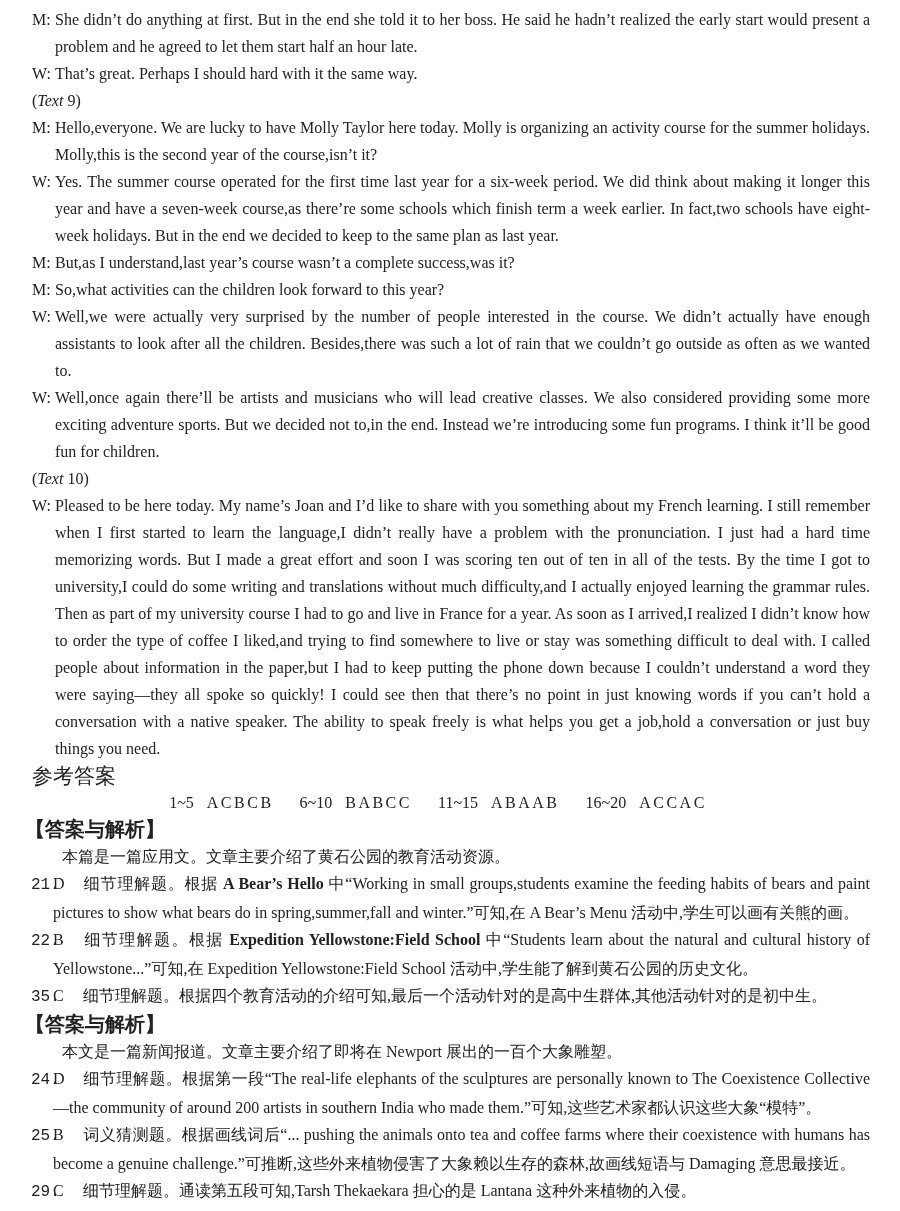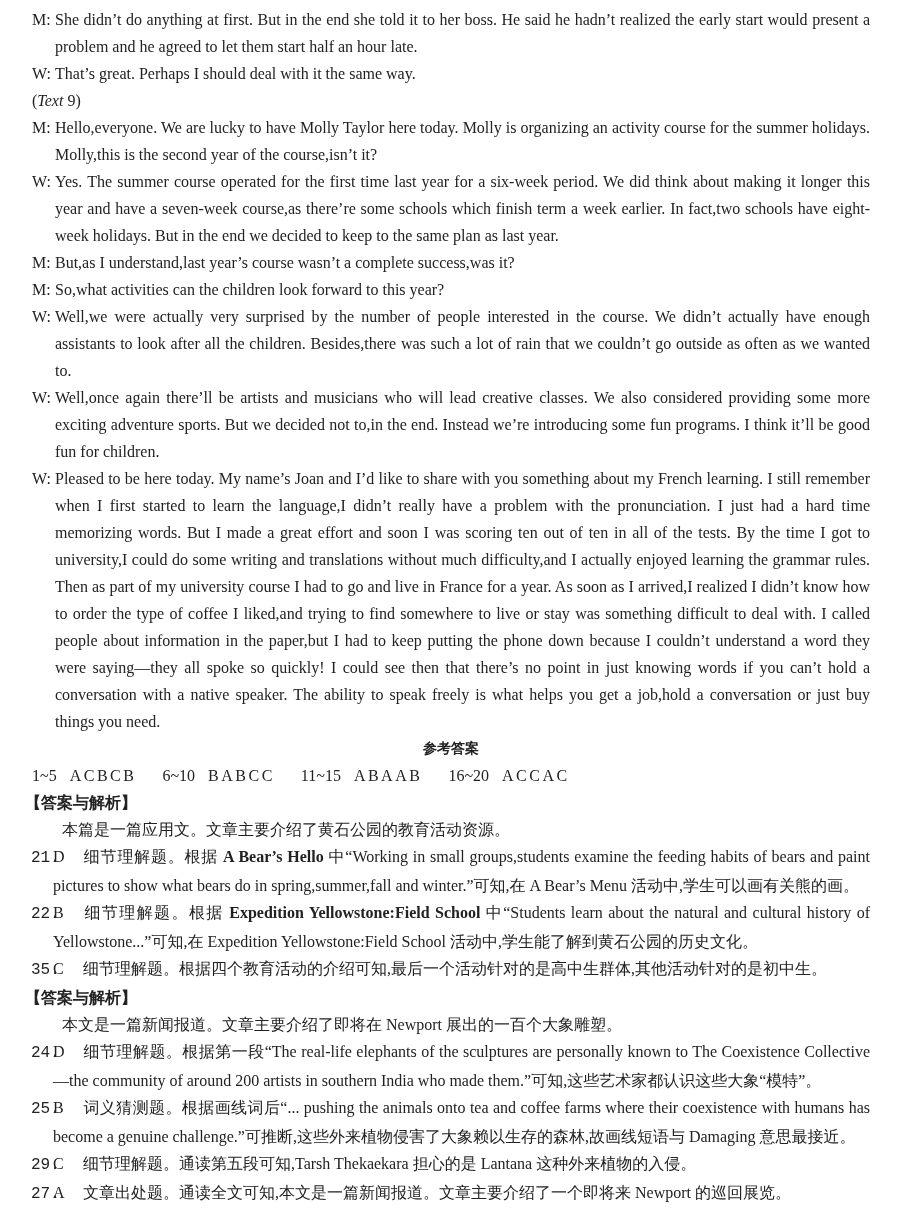--- a/index.html
+++ b/index.html
@@ -13,57 +13,58 @@
   p { margin: 0; line-height: 27px; }
 
   
   .dialogue { margin-left: 23px; text-indent: -23px; text-align: justify; }
   .speaker  { display: inline-block; width: 23px; text-indent: 0; }
   .marker   { margin-left: 0; }
   .marker i { font-family: "Liberation Serif", serif; }
 
   
   .center-title {
-    text-align: center; font-weight: 700;
+    font-weight: 400;
     font-family: "Liberation Sans", "DejaVu Sans", sans-serif;
-    font-size: 14px; line-height: 27px;
+    font-size: 21px; line-height: 27px;
   }
 
   
-  .answer-key { line-height: 27px; white-space: nowrap; }
+  .answer-key { line-height: 27px; white-space: nowrap; text-align: center; }
   .akpair   { margin-right: 26px; }
   .akrange  { margin-right: 13px; }
   .akletters{ letter-spacing: 2.5px; }
 
   
   .section-header {
     font-weight: 700;
     font-family: Liberation Sans, sans-serif;
-    margin-left: -7px; font-size: 16px;
+    margin-left: -7px; font-size: 20px;
   }
   .intro { text-indent: 30px; }
   .item  { margin-left: 21px; text-indent: -22px; text-align: justify; }
   .item-num { display: inline-block; width: 22px; text-indent: 0; font-family: Liberation Mono, monospace; }
   .item-ans { display: inline-block; min-width: 13px; margin-right: 17px; text-indent: 0; }
   .item-body b { font-weight: 700; }
 </style>
 </head>
 <body>
 
 <div class="page">
   <div id="transcript">
       <p class="dialogue"><span class="speaker">M:</span><span class="dtext">She didn’t do anything at first. But in the end she told it to her boss. He said he hadn’t realized the early start would present a problem and he agreed to let them start half an hour late.</span></p>
-      <p class="dialogue"><span class="speaker">W:</span><span class="dtext">That’s great. Perhaps I should deal with it the same way.</span></p>
+      <p class="dialogue"><span class="speaker">W:</span><span class="dtext">That’s great. Perhaps I should hard with it the same way.</span></p>
       <p class="marker">(<i>Text</i> 9)</p>
       <p class="dialogue"><span class="speaker">M:</span><span class="dtext">Hello,everyone. We are lucky to have Molly Taylor here today. Molly is organizing an activity course for the summer holidays. Molly,this is the second year of the course,isn’t it?</span></p>
       <p class="dialogue"><span class="speaker">W:</span><span class="dtext">Yes. The summer course operated for the first time last year for a six-week period. We did think about making it longer this year and have a seven-week course,as there’re some schools which finish term a week earlier. In fact,two schools have eight-week holidays. But in the end we decided to keep to the same plan as last year.</span></p>
       <p class="dialogue"><span class="speaker">M:</span><span class="dtext">But,as I understand,last year’s course wasn’t a complete success,was it?</span></p>
       <p class="dialogue"><span class="speaker">M:</span><span class="dtext">So,what activities can the children look forward to this year?</span></p>
       <p class="dialogue"><span class="speaker">W:</span><span class="dtext">Well,we were actually very surprised by the number of people interested in the course. We didn’t actually have enough assistants to look after all the children. Besides,there was such a lot of rain that we couldn’t go outside as often as we wanted to.</span></p>
       <p class="dialogue"><span class="speaker">W:</span><span class="dtext">Well,once again there’ll be artists and musicians who will lead creative classes. We also considered providing some more exciting adventure sports. But we decided not to,in the end. Instead we’re introducing some fun programs. I think it’ll be good fun for children.</span></p>
+      <p class="marker">(<i>Text</i> 10)</p>
       <p class="dialogue"><span class="speaker">W:</span><span class="dtext">Pleased to be here today. My name’s Joan and I’d like to share with you something about my French learning. I still remember when I first started to learn the language,I didn’t really have a problem with the pronunciation. I just had a hard time memorizing words. But I made a great effort and soon I was scoring ten out of ten in all of the tests. By the time I got to university,I could do some writing and translations without much difficulty,and I actually enjoyed learning the grammar rules. Then as part of my university course I had to go and live in France for a year. As soon as I arrived,I realized I didn’t know how to order the type of coffee I liked,and trying to find somewhere to live or stay was something difficult to deal with. I called people about information in the paper,but I had to keep putting the phone down because I couldn’t understand a word they were saying—they all spoke so quickly! I could see then that there’s no point in just knowing words if you can’t hold a conversation with a native speaker. The ability to speak freely is what helps you get a job,hold a conversation or just buy things you need.</span></p>
     </div>
 
   <p class="center-title">参考答案</p>
 
   <p class="answer-key" id="answer-key"><span class="akpair"><span class="akrange">1~5</span><span class="akletters">ACBCB</span></span><span class="akpair"><span class="akrange">6~10</span><span class="akletters">BABCC</span></span><span class="akpair"><span class="akrange">11~15</span><span class="akletters">ABAAB</span></span><span class="akpair"><span class="akrange">16~20</span><span class="akletters">ACCAC</span></span></p>
 
   <div id="sections">
       <p class="section-header">【答案与解析】</p>
       <p class="intro">本篇是一篇应用文。文章主要介绍了黄石公园的教育活动资源。</p>

